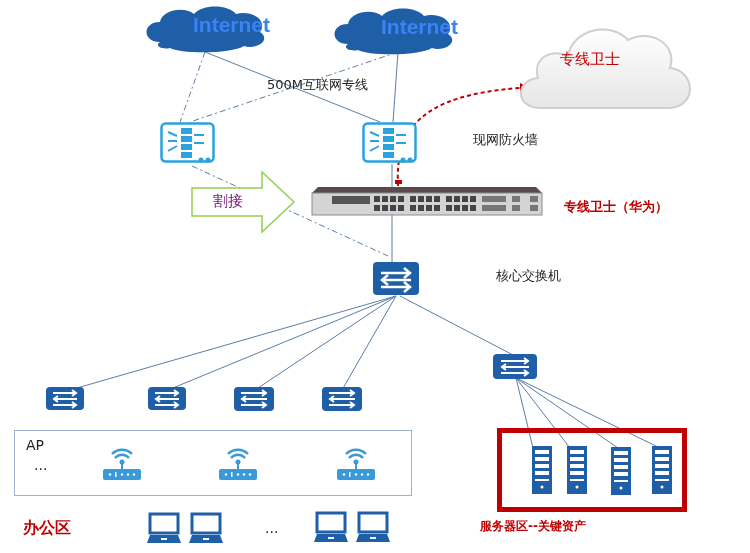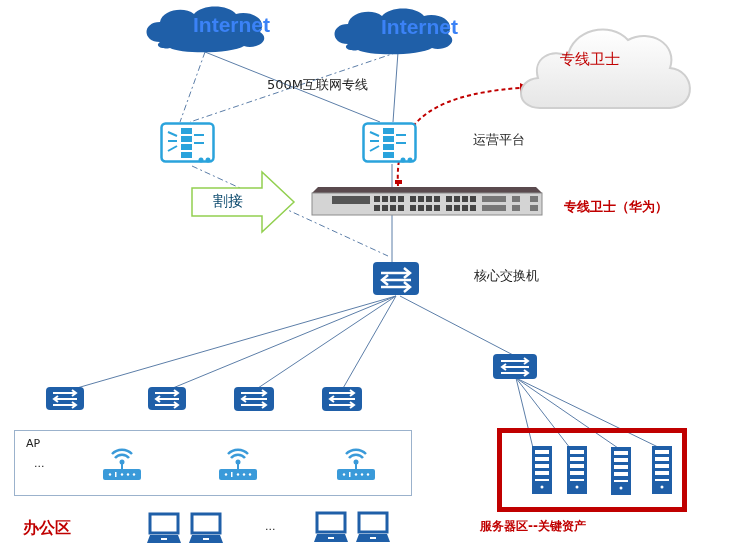--- a/index.html
+++ b/index.html
@@ -2,21 +2,21 @@
 <html><head>
 <meta charset="utf-8">
 <style>
   html, body { margin:0; padding:0; background:#ffffff; }
   body { width:750px; height:553px; position:relative; overflow:hidden;
          font-family:"DejaVu Sans", sans-serif; }
   .abs { position:absolute; }
   svg.lines { position:absolute; left:0; top:0; width:750px; height:553px; }
   .cloud-label { position:absolute; color:#3b82f6; font-family:"Liberation Sans", sans-serif;
                  font-weight:bold; font-size:21px; text-align:right; }
-  .lbl { position:absolute; font-size:11px; color:#222; white-space:nowrap; }
+  .lbl { position:absolute; font-size:14px; color:#222; white-space:nowrap; }
   .red-lbl { position:absolute; font-size:13px; color:#c00000; font-weight:bold; white-space:nowrap;text-align:center; }
   .sw { position:absolute; background:#1f5fa8; border-radius:4px; }
   .ap-box { position:absolute; left:14px; top:430px; width:396px; height:64px; border:1px solid #9bb2cc; }
   .srv-box { position:absolute; left:497px; top:428px; width:180px; height:74px; border:5px solid #c00000; }
 </style>
 </head>
 <body>
 
 <svg class="lines">
 
@@ -100,26 +100,26 @@
   </g>
   <g fill="#2aa3dc">
       <rect x="21" y="6" width="11" height="6"></rect>
       <rect x="21" y="14" width="11" height="6"></rect>
       <rect x="21" y="22" width="11" height="6"></rect>
       <rect x="21" y="30" width="11" height="6"></rect>
   <circle cx="41" cy="38" r="2.5"></circle>
       <circle cx="48" cy="38" r="2.5"></circle>
     </g>
 </svg>
-<div class="lbl" style="left:473px;top:131px;font-size:13px">运营平台</div>
+<div class="lbl" style="left:473px;top:131px;font-size:13px">现网防火墙</div>
 
 <svg class="abs" style="left:190px;top:170px" width="106" height="64">
   <polygon points="2,18 72,18 72,2 104,32 72,62 72,46 2,46" fill="#fff" stroke="#92d050" stroke-width="1.5"></polygon>
 </svg>
-<div class="abs" style="left:213px;top:192px;color:#0c4a6e;font-size:15px">割接</div>
+<div class="abs" style="left:213px;top:192px;color:#701a75;font-size:15px">割接</div>
 
 <svg class="abs" style="left:310px;top:183px" width="236" height="34">
   <polygon points="8,4 226,4 232,10 2,10" fill="#5a4a4e"></polygon>
   <rect x="2" y="10" width="230" height="22" fill="#d4d4d4" stroke="#8c8c8c"></rect>
   <rect x="22" y="13" width="38" height="8" fill="#555"></rect>
   <g fill="#444">
     <rect x="64" y="13" width="6" height="6"></rect>
       <rect x="72" y="13" width="6" height="6"></rect>
       <rect x="80" y="13" width="6" height="6"></rect>
       <rect x="88" y="13" width="6" height="6"></rect>
@@ -160,21 +160,21 @@
       <g stroke="#fff" stroke-width="2.5" fill="none">
         <line x1="8" y1="11" x2="36" y2="11"></line>
         <polyline points="31,6 37,11 31,16"></polyline>
         <line x1="10" y1="18" x2="38" y2="18"></line>
         <polyline points="15,13 9,18 15,23"></polyline>
         <line x1="8" y1="25" x2="36" y2="25"></line>
         <polyline points="31,20 37,25 31,30"></polyline>
       </g>
     </svg>
 </div>
-<div class="lbl" style="left:474px;top:267px;font-size:13px">核心交换机</div>
+<div class="lbl" style="left:496px;top:267px;font-size:13px">核心交换机</div>
 
 <div class="sw" style="left:46px;top:387px;width:38px;height:23px"><svg width="38" height="23">
       <g stroke="#fff" stroke-width="2" fill="none">
         <line x1="7" y1="6" x2="30" y2="6"></line>
         <polyline points="26,3 30,6 26,9"></polyline>
         <line x1="8" y1="12" x2="31" y2="12"></line>
         <polyline points="12,9 8,12 12,15"></polyline>
         <line x1="7" y1="18" x2="30" y2="18"></line>
         <polyline points="26,15 30,18 26,21"></polyline>
       </g>

